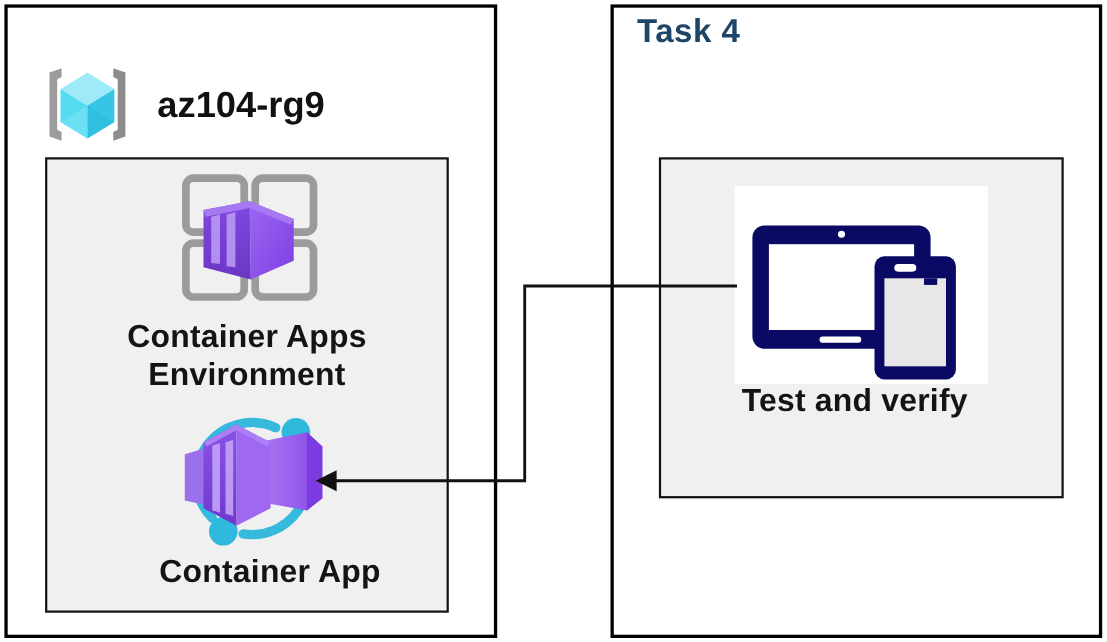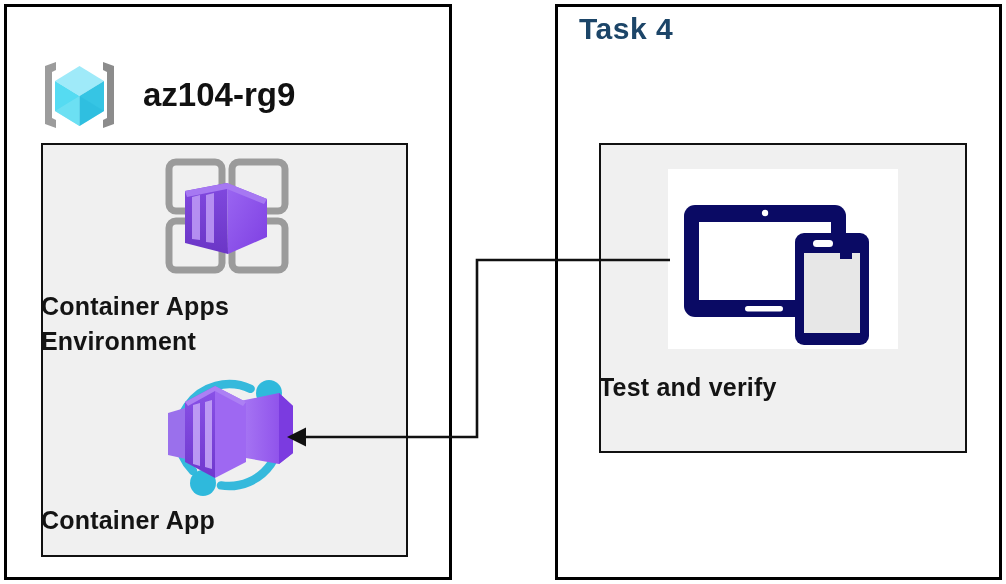--- a/index.html
+++ b/index.html
@@ -17,26 +17,26 @@
   #task2-title{left:579px;top:12px;}
   .rg-row{position:absolute;left:32px;top:55px;display:flex;align-items:center;gap:16px;height:80px;}
   .rg-name{font-size:33px;font-weight:bold;color:#111111;}
   .panel{position:absolute;background:#F0F0F0;border:2.5px solid #111111;box-sizing:border-box;}
   #task1-panel{left:41px;top:143px;width:367px;height:414px;}
   #task2-panel{left:599px;top:143px;width:368px;height:310px;}
   .icon-abs{position:absolute;}
   #env-icon{left:158px;top:151px;}
   #app-icon{left:157px;top:369px;}
   .node-label{
-    position:absolute;font-weight:bold;color:#141414;
-    font-size:25px;line-height:35px;letter-spacing:.2px;
+    position:absolute;text-align:center;font-weight:bold;color:#141414;
+    font-size:29px;line-height:35px;letter-spacing:.2px;
   }
   #env-label{left:41px;top:289px;width:367px;}
-  #app-label{left:41px;top:503px;width:367px;}
-  #verify-label{left:599px;top:370px;width:356px;}
+  #app-label{left:41px;top:503px;width:367px;padding-left:21px;}
+  #verify-label{left:599px;top:348px;width:356px;}
   #devices-bg{position:absolute;left:668px;top:169px;width:230px;height:180px;background:#ffffff;}
   #connector{position:absolute;left:0;top:0;width:1006px;height:584px;pointer-events:none;}
 </style>
 </head>
 <body>
 
 <div class="canvas">
 
   <section class="task-box" id="task1-box">
     

